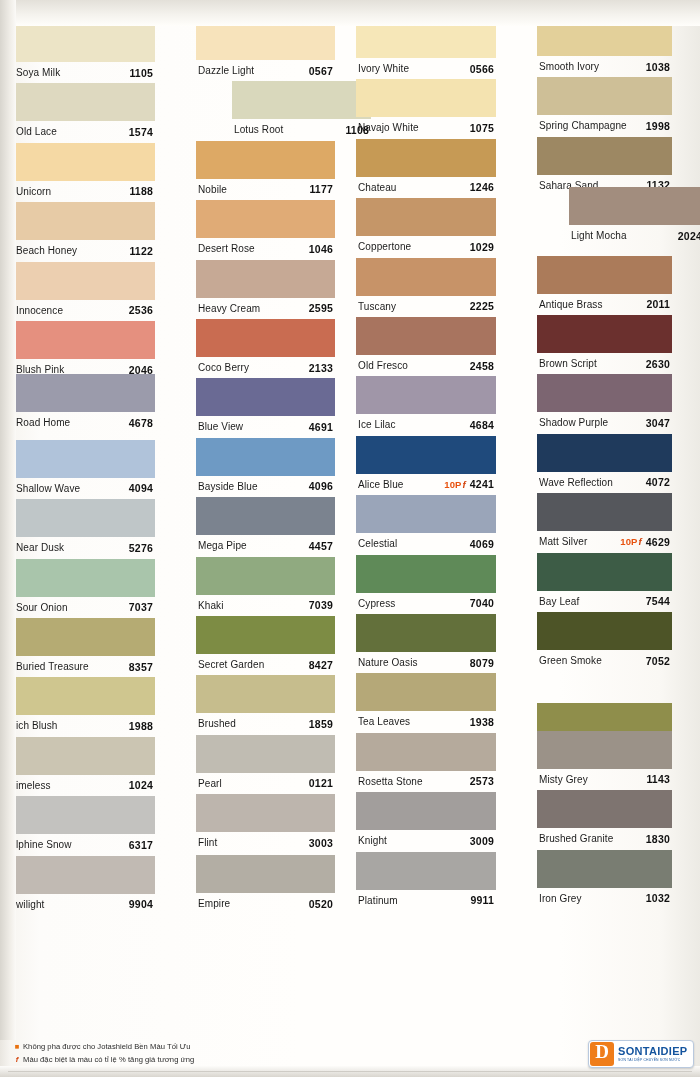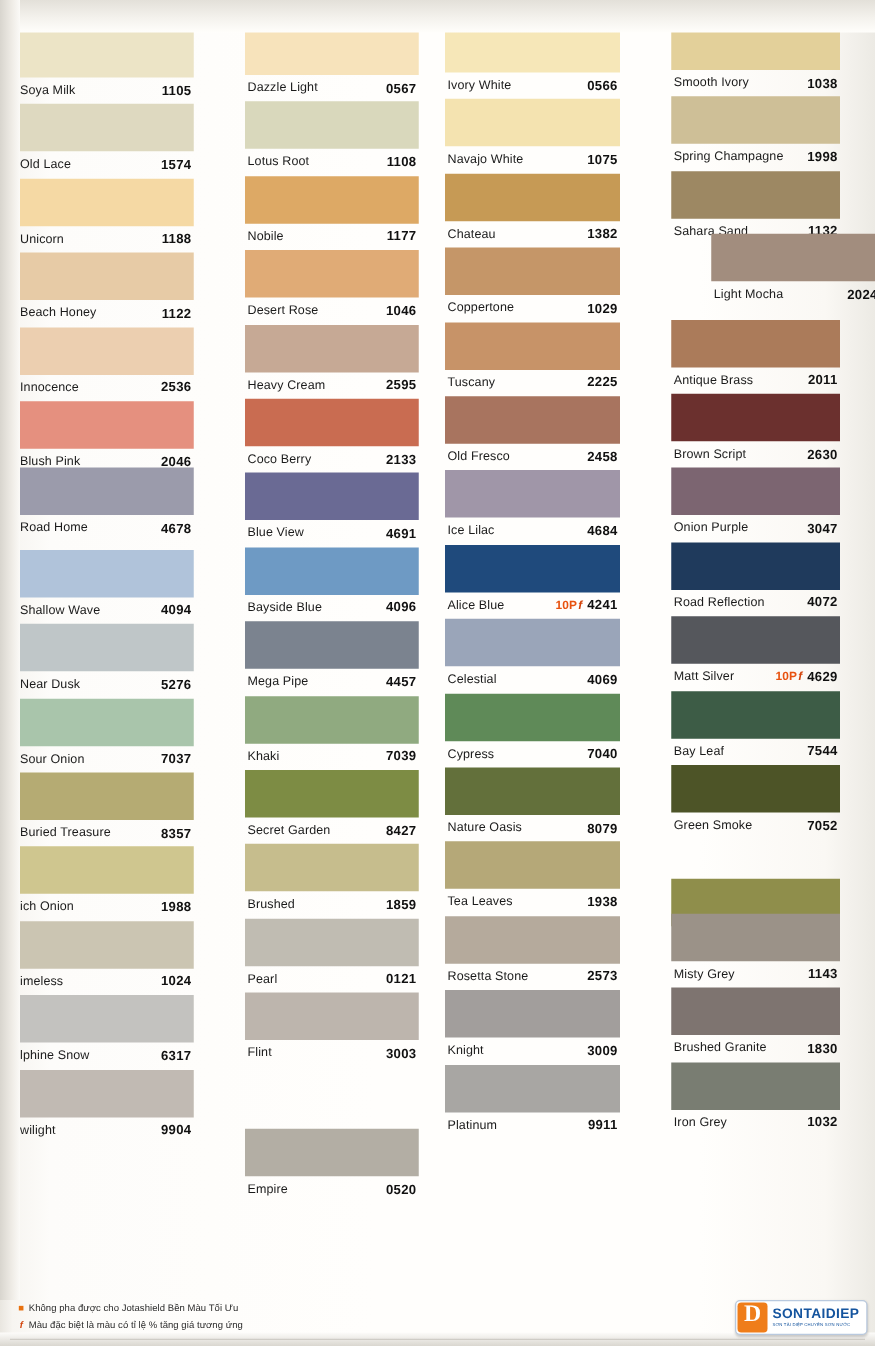--- a/index.html
+++ b/index.html
@@ -208,21 +208,21 @@
         <div class="swatch" style="height: 38px; background: rgb(181, 171, 115);"></div>
         <div class="caption">
           <span class="cname">Buried Treasure</span>
           <span class="cspacer"></span>
           <span class="ccode">8357</span>
         </div>
       </div>
       <div class="cell" style="top: 677.4px; width: 141px;">
         <div class="swatch" style="height: 38px; background: rgb(207, 198, 143);"></div>
         <div class="caption">
-          <span class="cname">ich Onion</span>
+          <span class="cname">ich Blush</span>
           <span class="cspacer"></span>
           <span class="ccode">1988</span>
         </div>
       </div>
       <div class="cell" style="top: 736.8px; width: 141px;">
         <div class="swatch" style="height: 38px; background: rgb(203, 197, 178);"></div>
         <div class="caption">
           <span class="cname">imeless</span>
           <span class="cspacer"></span>
           <span class="ccode">1024</span>
@@ -247,21 +247,21 @@
     </div>
     <div class="col" style="left: 196px; width: 139px;">
       <div class="cell" style="top: 22px; width: 139px;">
         <div class="swatch" style="height: 38px; background: rgb(247, 227, 187);"></div>
         <div class="caption">
           <span class="cname">Dazzle Light</span>
           <span class="cspacer"></span>
           <span class="ccode">0567</span>
         </div>
       </div>
-      <div class="cell" style="top: 81.4px; width: 139px;">
+      <div class="cell" style="top: 81.4px; width: 139px; margin-left: 36px;">
         <div class="swatch" style="height: 38px; background: rgb(217, 216, 188);"></div>
         <div class="caption">
           <span class="cname">Lotus Root</span>
           <span class="cspacer"></span>
           <span class="ccode">1108</span>
         </div>
       </div>
       <div class="cell" style="top: 140.8px; width: 139px;">
         <div class="swatch" style="height: 38px; background: rgb(221, 169, 101);"></div>
         <div class="caption">
@@ -351,21 +351,21 @@
         </div>
       </div>
       <div class="cell" style="top: 794.2px; width: 139px;">
         <div class="swatch" style="height: 38px; background: rgb(189, 181, 173);"></div>
         <div class="caption">
           <span class="cname">Flint</span>
           <span class="cspacer"></span>
           <span class="ccode">3003</span>
         </div>
       </div>
-      <div class="cell" style="top: 903px; width: 139px;">
+      <div class="cell" style="top: 855px; width: 139px;">
         <div class="swatch" style="height: 38px; background: rgb(179, 174, 164);"></div>
         <div class="caption">
           <span class="cname">Empire</span>
           <span class="cspacer"></span>
           <span class="ccode">0520</span>
         </div>
       </div>
     </div>
     <div class="col" style="left: 356px; width: 140px;">
       <div class="cell" style="top: 20px; width: 140px;">
@@ -382,21 +382,21 @@
           <span class="cname">Navajo White</span>
           <span class="cspacer"></span>
           <span class="ccode">1075</span>
         </div>
       </div>
       <div class="cell" style="top: 138.8px; width: 140px;">
         <div class="swatch" style="height: 38px; background: rgb(198, 154, 85);"></div>
         <div class="caption">
           <span class="cname">Chateau</span>
           <span class="cspacer"></span>
-          <span class="ccode">1382</span>
+          <span class="ccode">1246</span>
         </div>
       </div>
       <div class="cell" style="top: 198.2px; width: 140px;">
         <div class="swatch" style="height: 38px; background: rgb(197, 150, 104);"></div>
         <div class="caption">
           <span class="cname">Coppertone</span>
           <span class="cspacer"></span>
           <span class="ccode">1029</span>
         </div>
       </div>
@@ -535,29 +535,29 @@
         <div class="swatch" style="height: 38px; background: rgb(107, 48, 46);"></div>
         <div class="caption">
           <span class="cname">Brown Script</span>
           <span class="cspacer"></span>
           <span class="ccode">2630</span>
         </div>
       </div>
       <div class="cell" style="top: 374.4px; width: 135px;">
         <div class="swatch" style="height: 38px; background: rgb(124, 101, 113);"></div>
         <div class="caption">
-          <span class="cname">Onion Purple</span>
+          <span class="cname">Shadow Purple</span>
           <span class="cspacer"></span>
           <span class="ccode">3047</span>
         </div>
       </div>
       <div class="cell" style="top: 433.8px; width: 135px;">
         <div class="swatch" style="height: 38px; background: rgb(31, 58, 92);"></div>
         <div class="caption">
-          <span class="cname">Road Reflection</span>
+          <span class="cname">Wave Reflection</span>
           <span class="cspacer"></span>
           <span class="ccode">4072</span>
         </div>
       </div>
       <div class="cell" style="top: 493.2px; width: 135px;">
         <div class="swatch" style="height: 38px; background: rgb(85, 87, 92);"></div>
         <div class="caption">
           <span class="cname">Matt Silver</span>
           <span class="cspacer"></span>
           <span class="badge">10P<span class="pnote">f</span></span>

